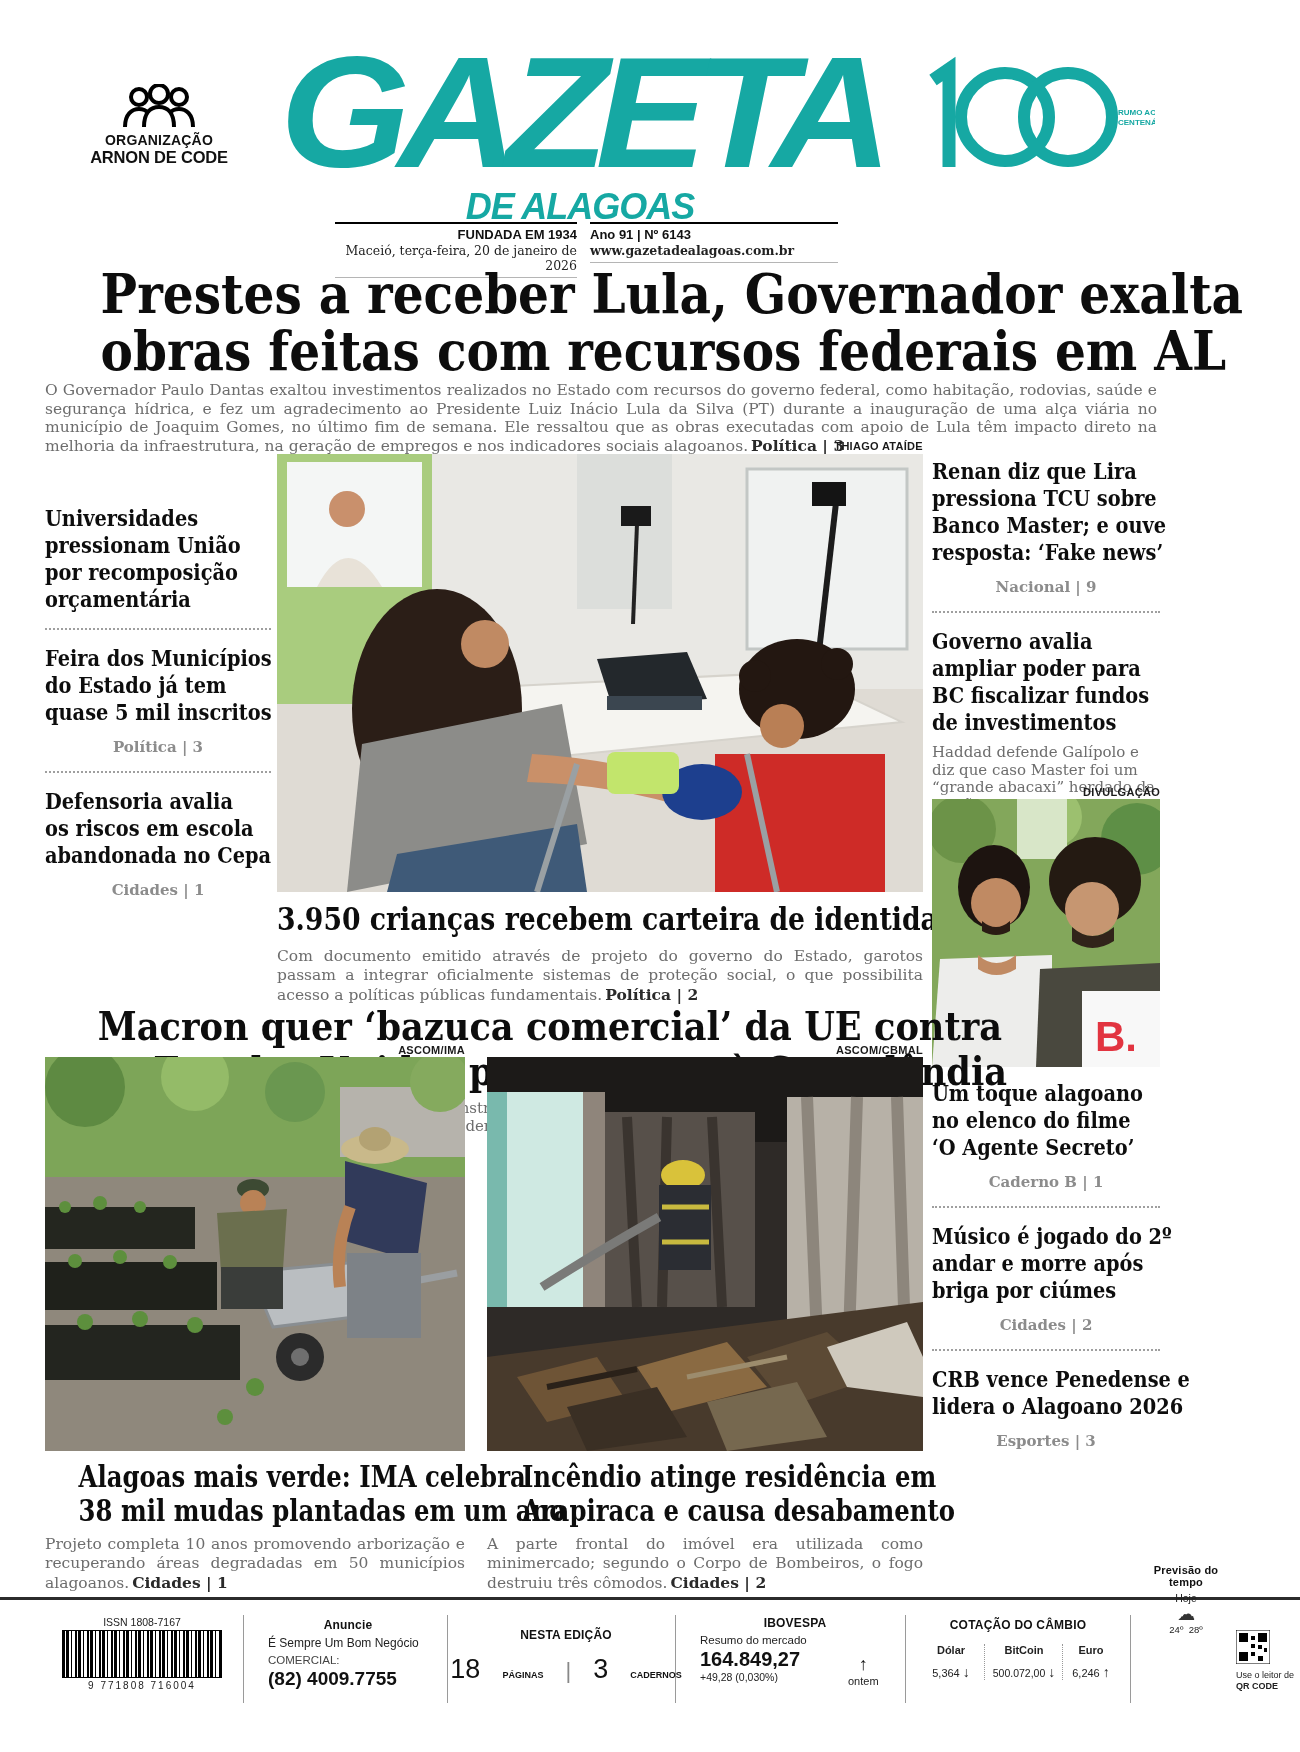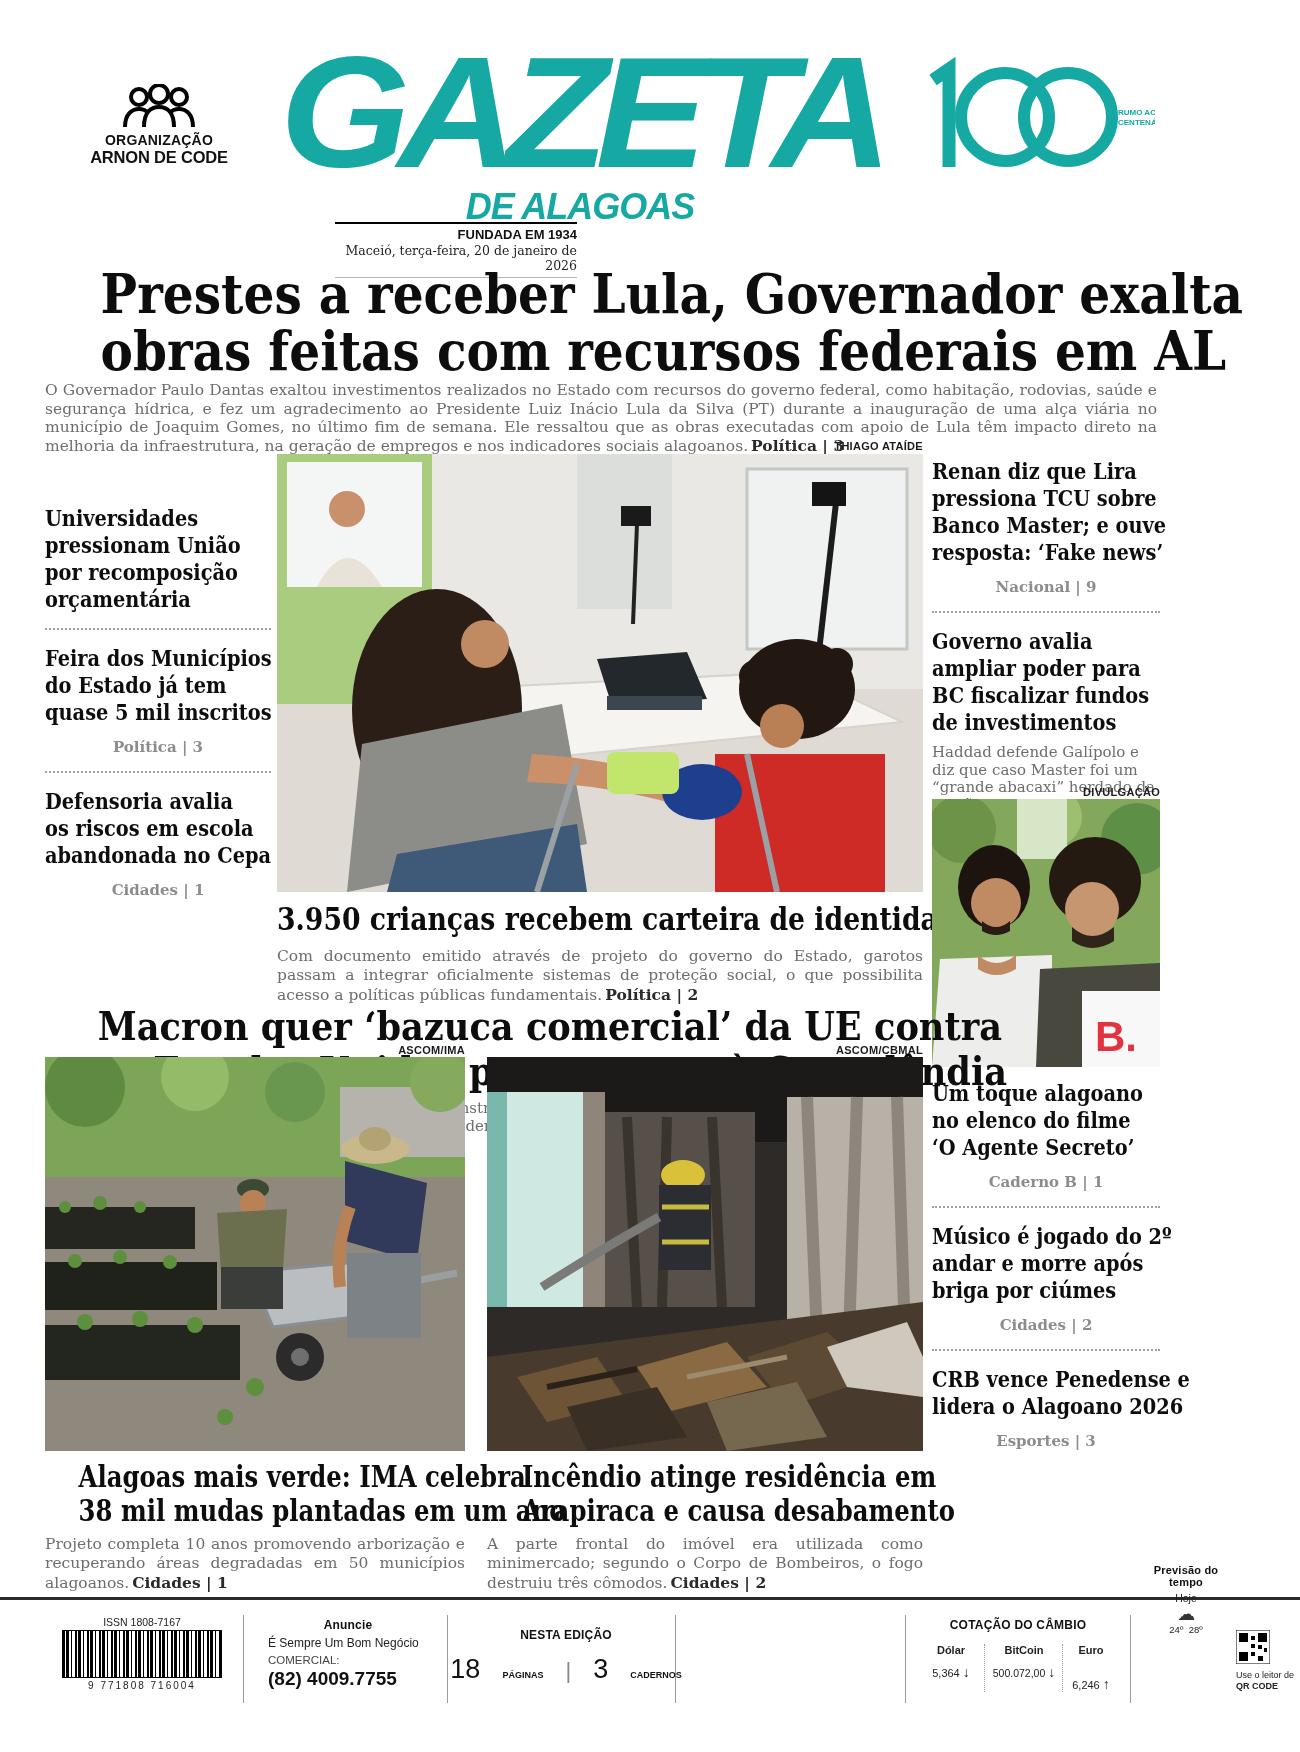--- a/index.html
+++ b/index.html
@@ -78,20 +78,25 @@
       <circle cx="100" cy="62" r="44" stroke-width="12"></circle>
       <circle cx="163" cy="62" r="44" stroke-width="12"></circle>
     </g>
     <text x="213" y="60" font-family="Liberation Sans, sans-serif" font-size="8" font-weight="700" fill="#16A8A3">RUMO AO</text>
     <text x="213" y="70" font-family="Liberation Sans, sans-serif" font-size="8" font-weight="700" fill="#16A8A3">CENTENÁRIO</text>
   </svg>
 
   <div class="abs mh-block" style="left:335px;top:222px;width:242px;text-align:right;">
     <div class="l1">FUNDADA EM 1934</div>
     <div class="l2">Maceió, terça-feira, 20 de janeiro de 2026</div>
+    <div class="mh-under"></div>
+  </div>
+  <div class="abs mh-block" style="left:590px;top:222px;width:248px;text-align:left;">
+    <div class="l1">Ano 91 | Nº 6143</div>
+    <div class="l2" style="font-weight:700;">www.gazetadealagoas.com.br</div>
     <div class="mh-under"></div>
   </div>
 
   <div class="abs cx" style="left:45px;top:266px;width:1112px;text-align:center;transform:scaleX(.9);">
     <span class="hl-line" style="font-size:54px;line-height:57px;">Prestes a receber Lula, Governador exalta</span>
     <span class="hl-line" style="font-size:54px;line-height:57px;">obras feitas com recursos federais em AL</span>
   </div>
   <p class="abs deck" style="left:45px;top:381px;width:1112px;font-size:15.5px;line-height:18.5px;margin:0;"><span>O Governador Paulo Dantas exaltou investimentos realizados no Estado com recursos do governo federal, como habitação, rodovias, saúde e segurança hídrica, e fez um agradecimento ao Presidente Luiz Inácio Lula da Silva (PT) durante a inauguração de uma alça viária no município de Joaquim Gomes, no último fim de semana. Ele ressaltou que as obras executadas com apoio de Lula têm impacto direto na melhoria da infraestrutura, na geração de empregos e nos indicadores sociais alagoanos.</span><b>Política | 3</b></p>
 
   <div class="abs" style="left:45px;top:505px;width:226px;">
@@ -323,35 +328,45 @@
     <div class="f-title">NESTA EDIÇÃO</div>
     <div style="margin-top:12px;display:flex;align-items:baseline;justify-content:center;gap:22px;">
       <span style="font-size:27px;font-weight:400;">18</span>
       <span style="font-size:9px;font-weight:700;">PÁGINAS</span>
       <span style="font-size:22px;color:#888;">|</span>
       <span style="font-size:27px;font-weight:400;">3</span>
       <span style="font-size:9px;font-weight:700;">CADERNOS</span>
     </div>
   </div>
 
+  <div class="abs" style="left:700px;top:1616px;width:190px;">
+    <div class="f-title">IBOVESPA</div>
+    <div class="f-small" style="margin-top:4px;font-size:11.5px;">Resumo do mercado</div>
+    <div style="font-size:20px;font-weight:700;margin-top:2px;">164.849,27</div>
+    <div class="f-small" style="font-size:10.5px;">+49,28 (0,030%)</div>
+    <div class="abs" style="left:148px;top:38px;text-align:center;">
+      <span style="font-size:18px;">↑</span>
+      <div class="f-small" style="font-size:11px;">ontem</div>
+    </div>
+  </div>
 
   <div class="abs" style="left:918px;top:1618px;width:200px;text-align:center;">
     <div class="f-title">COTAÇÃO DO CÂMBIO</div>
     <div style="display:flex;justify-content:space-between;margin-top:12px;">
       <div style="width:33%;border-right:1px dotted #999;">
         <div class="f-small" style="font-weight:700;font-size:11px;">Dólar</div>
         <div class="f-small" style="margin-top:8px;font-size:11px;"><span>5,364</span> <span style="font-size:14px;">↓</span></div>
       </div>
       <div style="width:38%;border-right:1px dotted #999;">
         <div class="f-small" style="font-weight:700;font-size:11px;">BitCoin</div>
         <div class="f-small" style="margin-top:8px;font-size:10.5px;"><span>500.072,00</span> <span style="font-size:14px;">↓</span></div>
       </div>
       <div style="width:27%;">
         <div class="f-small" style="font-weight:700;font-size:11px;">Euro</div>
-        <div class="f-small" style="margin-top:20px;font-size:11px;"><span>6,246</span> <span style="font-size:14px;">↑</span></div>
+        <div class="f-small" style="margin-top:8px;font-size:11px;"><span>6,246</span> <span style="font-size:14px;">↑</span></div>
       </div>
     </div>
   </div>
 
   <div class="abs" style="left:1140px;top:1564px;width:92px;text-align:center;">
     <div class="f-title" style="font-size:11px;">Previsão do tempo</div>
     <div class="f-small" style="margin-top:4px;font-size:10.5px;">Hoje</div>
     <div style="font-family:'DejaVu Sans',sans-serif;font-size:18px;color:#333;line-height:20px;">☁</div>
     <div class="f-small" style="font-size:9.5px;"><span>24º</span>&nbsp;&nbsp;<span>28º</span></div>
   </div>

